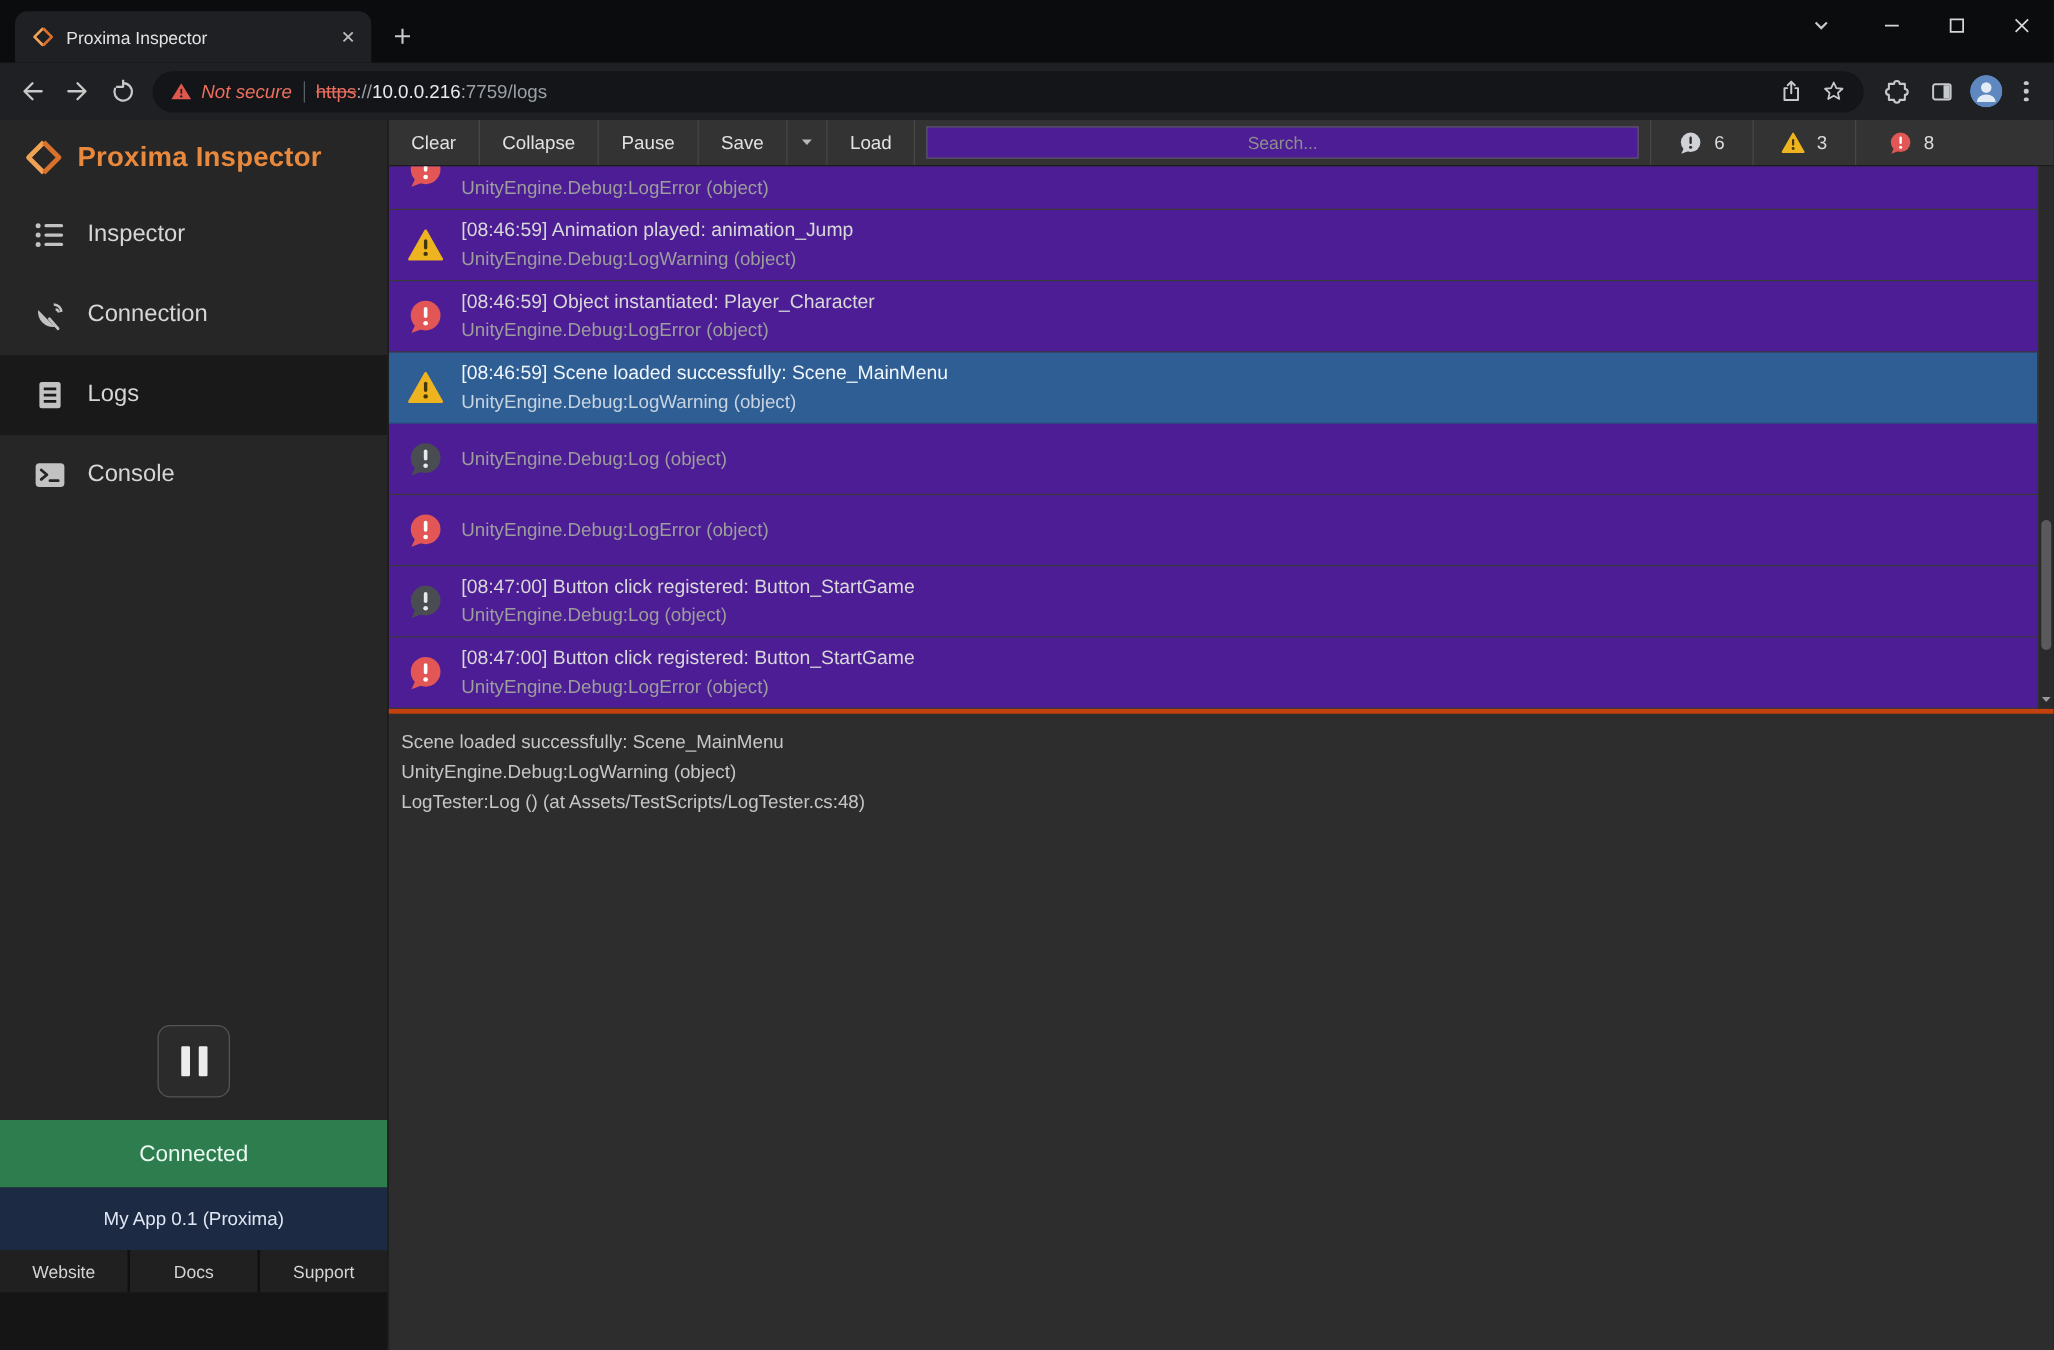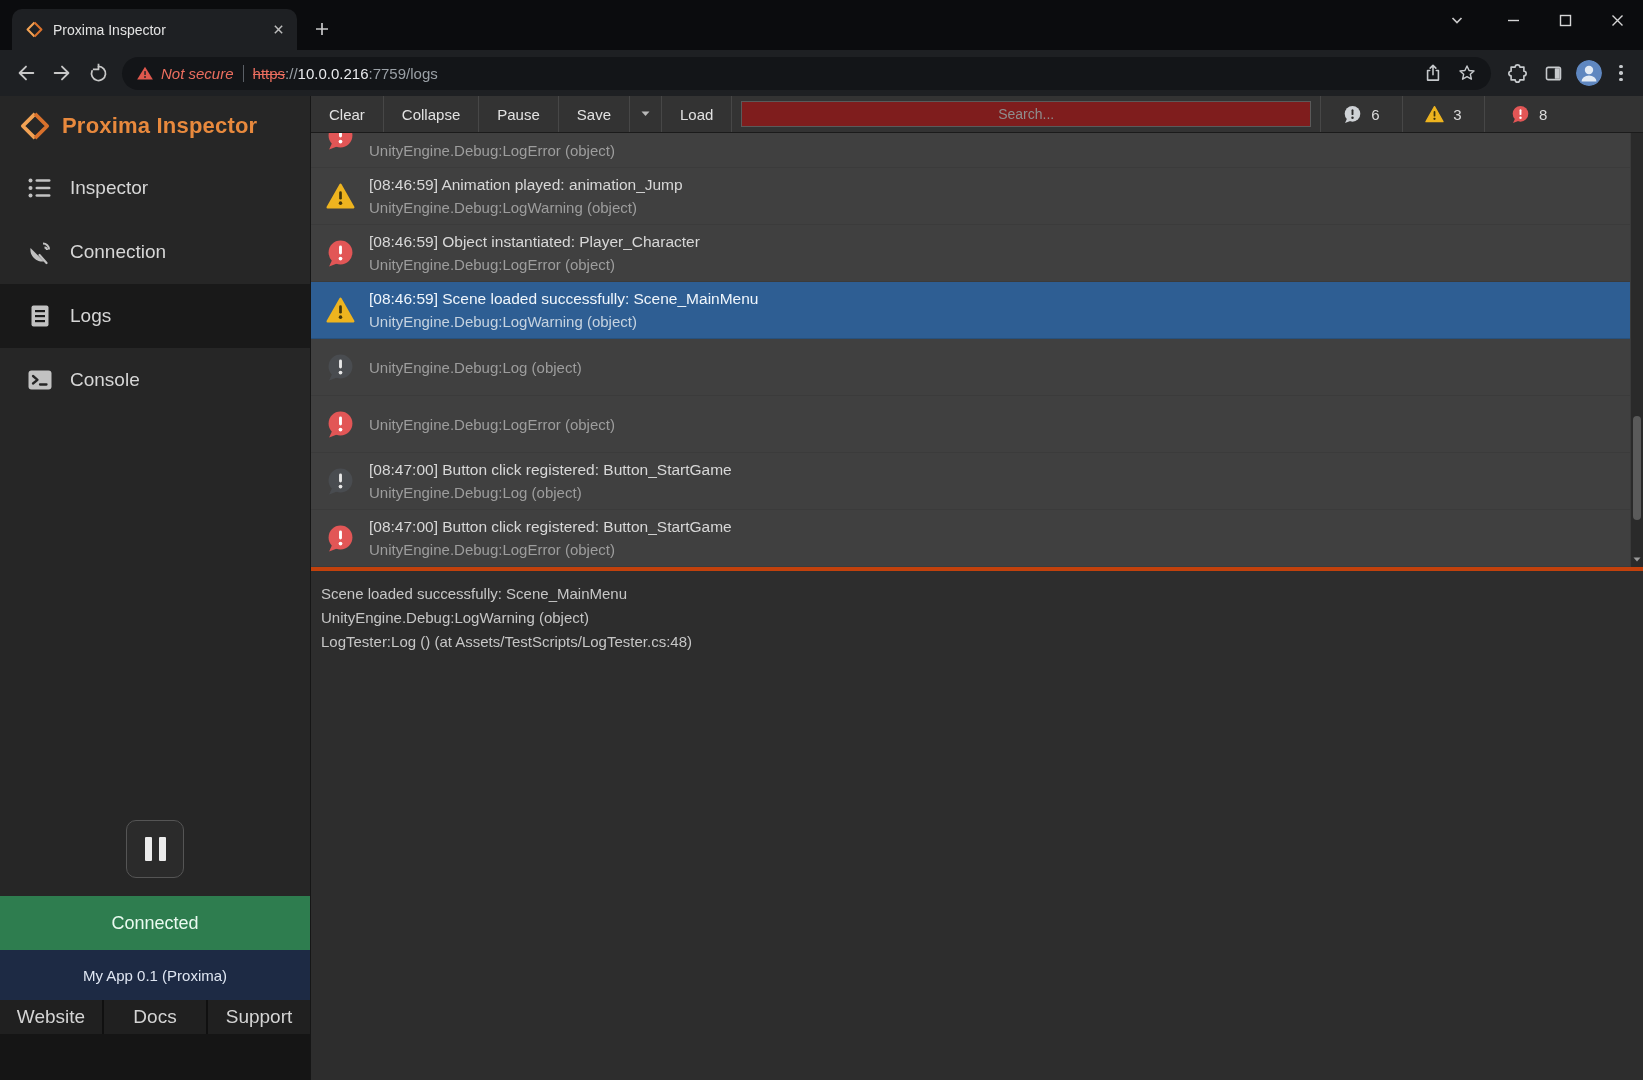--- a/index.html
+++ b/index.html
@@ -48,46 +48,46 @@
   .side-icon { width: 28px; display: flex; justify-content: center; flex: none; }
   .sidebar-spacer { flex: 1; }
   .pause-btn { width: 58px; height: 58px; margin: 0 auto 18px; background: #2b2b2b; border: 1px solid #555;
                border-radius: 10px; display: flex; align-items: center; justify-content: center; gap: 7px; cursor: pointer; }
   .pause-bar { width: 7px; height: 24px; background: #ececec; border-radius: 1px; }
   .status-connected { height: 54px; background: #2e7d4f; color: #eafaf0; font-size: 18px;
                       display: flex; align-items: center; justify-content: center; }
   .app-info { height: 50px; background: #1d2a44; color: #dfe6f2; font-size: 15px;
               display: flex; align-items: center; justify-content: center; }
   .side-footer { height: 34px; display: flex; background: #101010; gap: 2px; }
-  .footer-btn { flex: 1; background: #202020; color: #d4d4d4; font-size: 19px;
+  .footer-btn { flex: 1; background: #202020; color: #d4d4d4; font-size: 14px;
                 display: flex; align-items: center; justify-content: center; cursor: pointer; }
   .side-bottom-fill { height: 46px; background: #151515; }
 
   .main { flex: 1; display: flex; flex-direction: column; background: #2d2d2d; border-left: 1px solid #161616; min-width: 0; }
 
   .toolbar { height: 37px; background: #333333; display: flex; align-items: stretch; border-bottom: 1px solid #1b1b1b; flex: none; }
   .tool-btn { display: flex; align-items: center; padding: 0 18px; border-right: 1px solid #474747;
               color: #e2e2e2; font-size: 15px; cursor: pointer; white-space: nowrap; }
   .tool-caret { padding: 0 11px; border-right: 1px solid #474747; display: flex; align-items: center; cursor: pointer; }
   .search-wrap { flex: 1; display: flex; padding: 5px 9px; min-width: 0; }
-  .search-input { flex: 1; min-width: 0; background: #7f1d1d; border: 1px solid #5a5a5a; border-radius: 0;
+  .search-input { flex: 1; min-width: 0; background: #4c1d95; border: 1px solid #5a5a5a; border-radius: 0;
                   color: #d6d6d6; font-size: 14px; text-align: center; outline: none;
                   font-family: "Liberation Sans", sans-serif; }
   .search-input::placeholder { color: #8e8e8e; }
   .count-seg { display: flex; align-items: center; gap: 9px; border-left: 1px solid #474747;
                color: #dcdcdc; font-size: 15px; cursor: pointer; }
   .count-seg.info-count, .count-seg.warn-count { width: 82px; justify-content: center; }
   .count-seg.error-count { width: 159px; padding-left: 26px; }
   .count-icon { width: 19px; height: 19px; display: flex; }
 
   
   .log-area { height: 434px; position: relative; overflow: hidden; flex: none; }
   .log-list { padding-right: 13px; }
   .log-row { height: 57px; display: flex; align-items: center; gap: 14px; padding-left: 15px;
-             background: #404040; border-bottom: 1px solid #3b3b3b; cursor: pointer; }
+             background: #4c1d95; border-bottom: 1px solid #3b3b3b; cursor: pointer; }
   .log-row.selected { background: #2e5e93; border-bottom-color: #27517d; }
   .log-row.partial { height: 35px; overflow: hidden; }
   .log-row.partial .log-icon { margin-top: -27px; }
   .log-icon { width: 29px; height: 29px; flex: none; display: none; }
   .log-row.type-error .icon-error { display: block; }
   .log-row.type-warning .icon-warning { display: block; }
   .log-row.type-info .icon-info { display: block; }
   .log-text { display: flex; flex-direction: column; justify-content: center; line-height: 23px; min-width: 0; }
   .log-message { font-size: 15.5px; color: #d8d8d8; white-space: nowrap; }
   .log-source { font-size: 15px; color: #9d9d9d; white-space: nowrap; }

